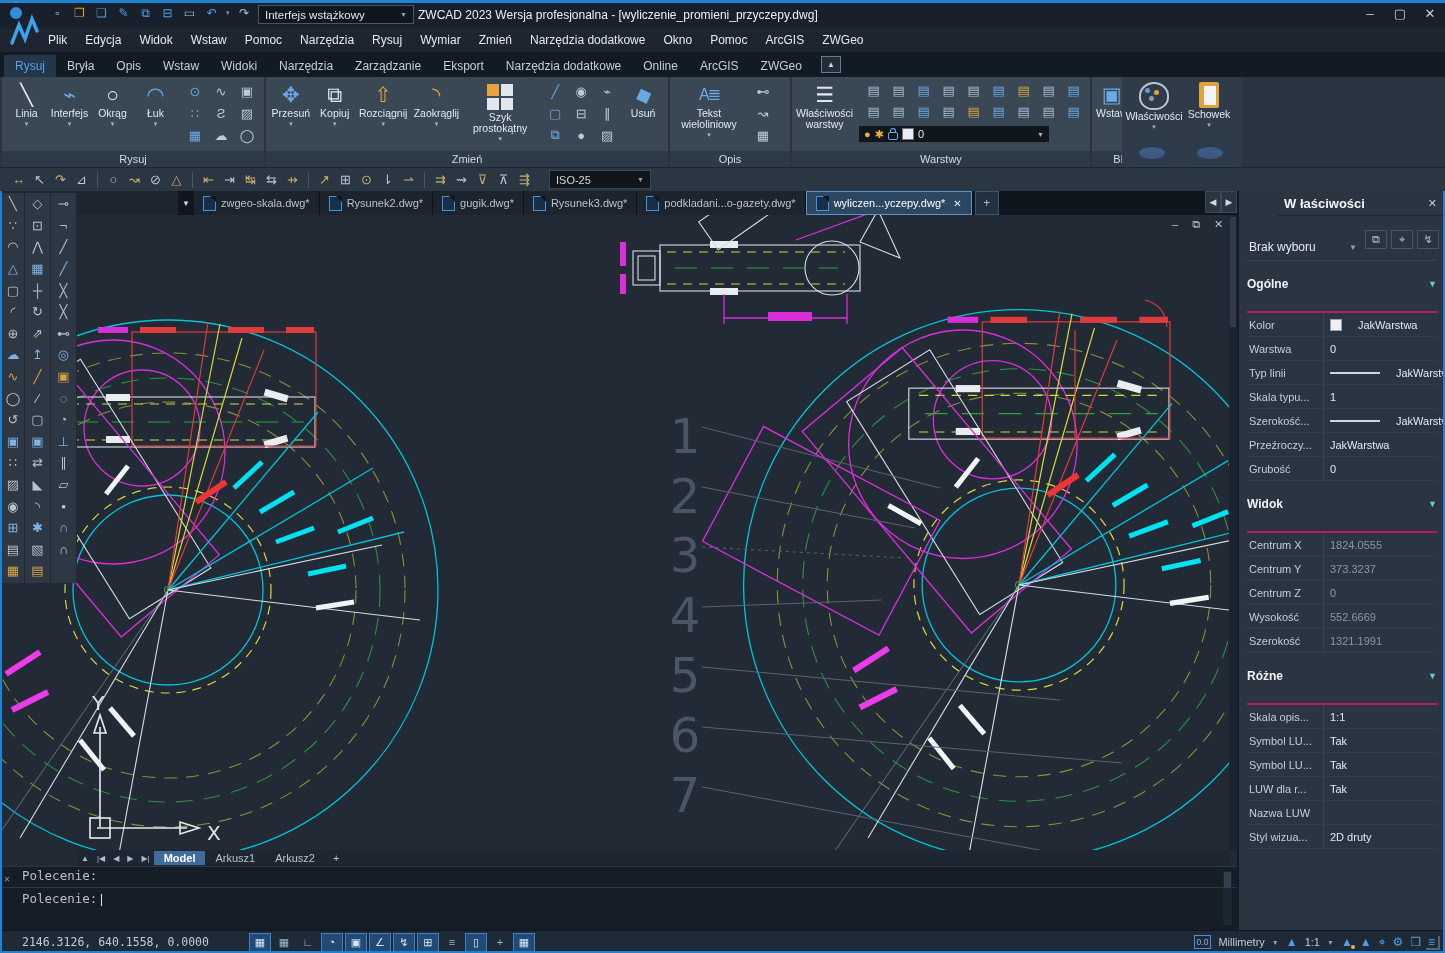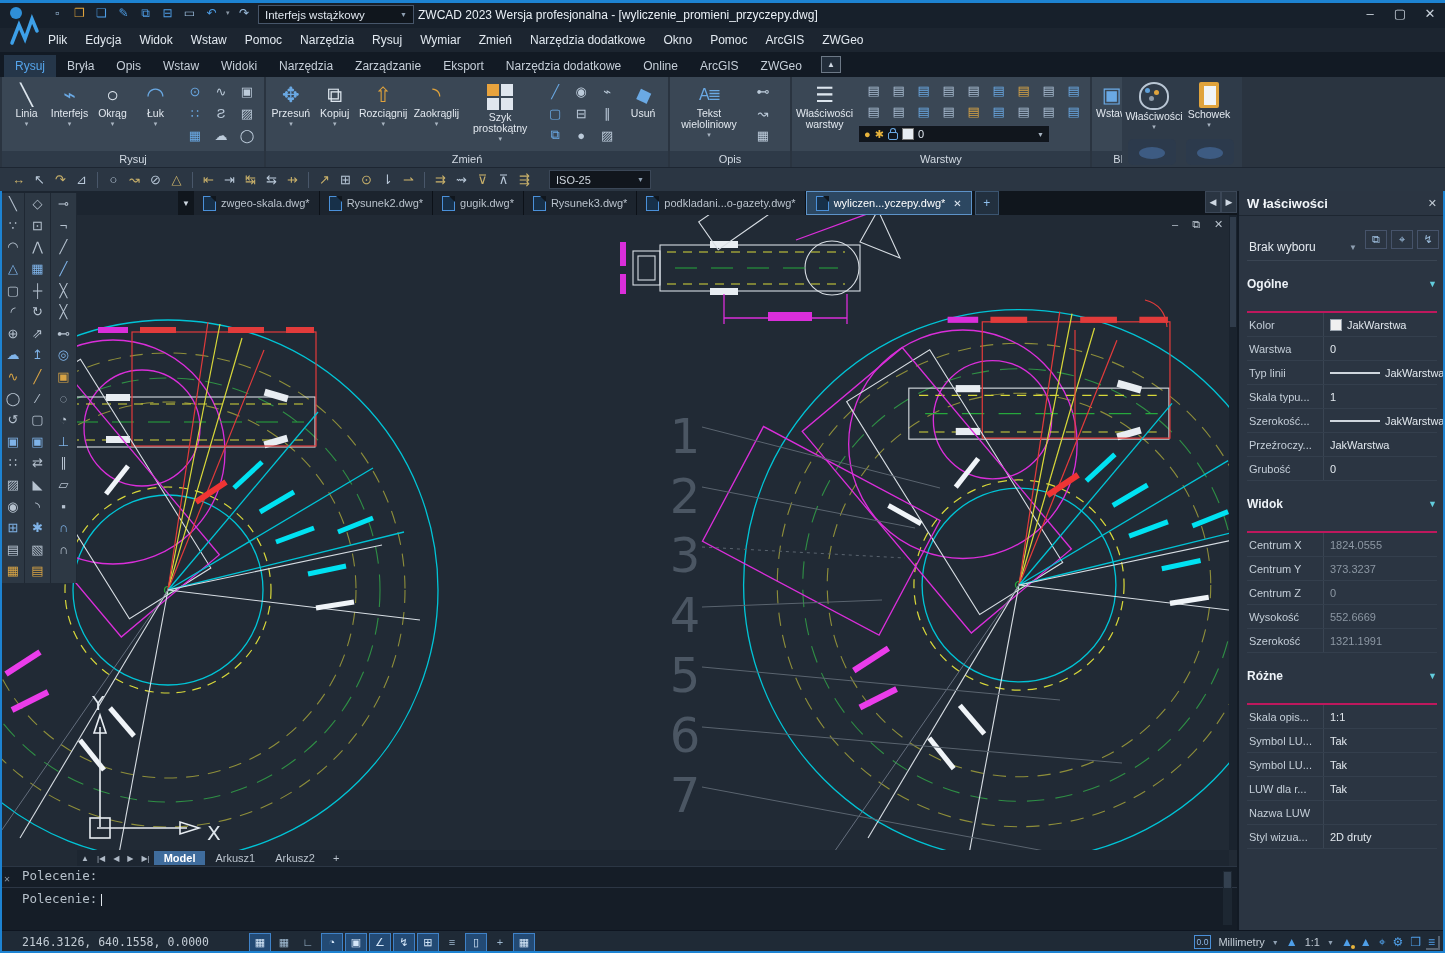--- a/index.html
+++ b/index.html
@@ -125,35 +125,35 @@
   .unitsbox{border:1px solid #4a90d9;color:#8fb8e8;font-size:8.5px;padding:1px 2px;}
   .sbtext{font-size:11px;color:#c3ccd5;}
   .sbdd{font-size:7px;color:#8fa0b2;}
   .sbicon{color:#4f9fe8;font-size:12px;}
   .sbicon.dot{position:relative;}
   .sbicon.dot:after{content:"";position:absolute;right:-2px;bottom:0;width:4px;height:4px;border-radius:50%;background:#e8b43c;}
   .grip{width:12px;height:12px;border-right:2px solid #566372;border-bottom:2px solid #566372;transform:translateY(-2px);}
   .blueedge{background:#1d83d2;z-index:40;}
   
   .props{left:1237px;top:191px;width:208px;height:739px;background:#2b3542;border-left:2px solid #121a24;box-sizing:border-box;z-index:10;}
-  .ptitle{height:24px;display:flex;align-items:center;padding:0 8px;border-bottom:1px solid #1d2631;}
+  .ptitle{height:24px;display:flex;align-items:center;padding:0 8px;border-bottom:1px solid #1d2631;margin-left:37px;}
   .ptitle .pt{font-size:13px;font-weight:bold;color:#f2f6fa;flex:1;}
   .ptitle .pclose{color:#c3ccd5;font-size:11px;}
   .pselrow{display:flex;align-items:center;margin:7px 6px 4px 6px;gap:4px;}
   .psel{flex:1;display:flex;align-items:center;justify-content:space-between;font-size:12px;color:#e4eaf0;padding:2px 4px;margin-top:15px;}
   .psel .sbdd{font-size:8px;}
   .pselbtn{width:20px;height:17px;border:1px solid #46536a;display:flex;align-items:center;justify-content:center;color:#9fc0e0;font-size:11px;}
   .pdivider{border-top:1px solid #3a4553;margin:2px 8px;}
   .psec{margin:16px 8px 0 8px;}
   .psec-h{display:flex;align-items:center;border-bottom:2px solid #be185d;padding-bottom:20px;}
   .psec-t{flex:1;font-size:12px;font-weight:bold;color:#eef3f8;}
   .psec-a{font-size:9px;color:#62ccdc;}
   .prow{display:flex;height:23px;align-items:center;border-bottom:1px solid #343f4d;}
   .plabel{width:74px;font-size:11px;color:#c4ced8;padding-left:2px;flex:none;white-space:nowrap;overflow:hidden;}
-  .pval{flex:1;display:flex;align-items:center;font-size:11px;color:#e2e8ee;border-left:1px solid #3a4553;padding-left:6px;height:100%;gap:5px;}
+  .pval{flex:1;display:flex;align-items:center;font-size:11px;color:#e2e8ee;border-left:1px solid #3a4553;padding-left:6px;height:100%;gap:16px;}
   .pval.muted{color:#8c97a3;}
   .swatch{width:10px;height:10px;border:1px solid #98a2ad;flex:none;}
   .linesample{width:50px;border-top:2px solid #cfd6dd;flex:none;}
   
   svg text{user-select:none;}
   .cy{stroke:#00c4d6;fill:none;stroke-width:1.3;}
   .ol{stroke:#8e8e3a;fill:none;stroke-width:1.1;}
   .gr{stroke:#2f8f45;fill:none;stroke-width:1.1;}
   .ye{stroke:#d8d83a;fill:none;stroke-width:1.2;}
   .mg{stroke:#da2eda;fill:none;stroke-width:1.3;}

